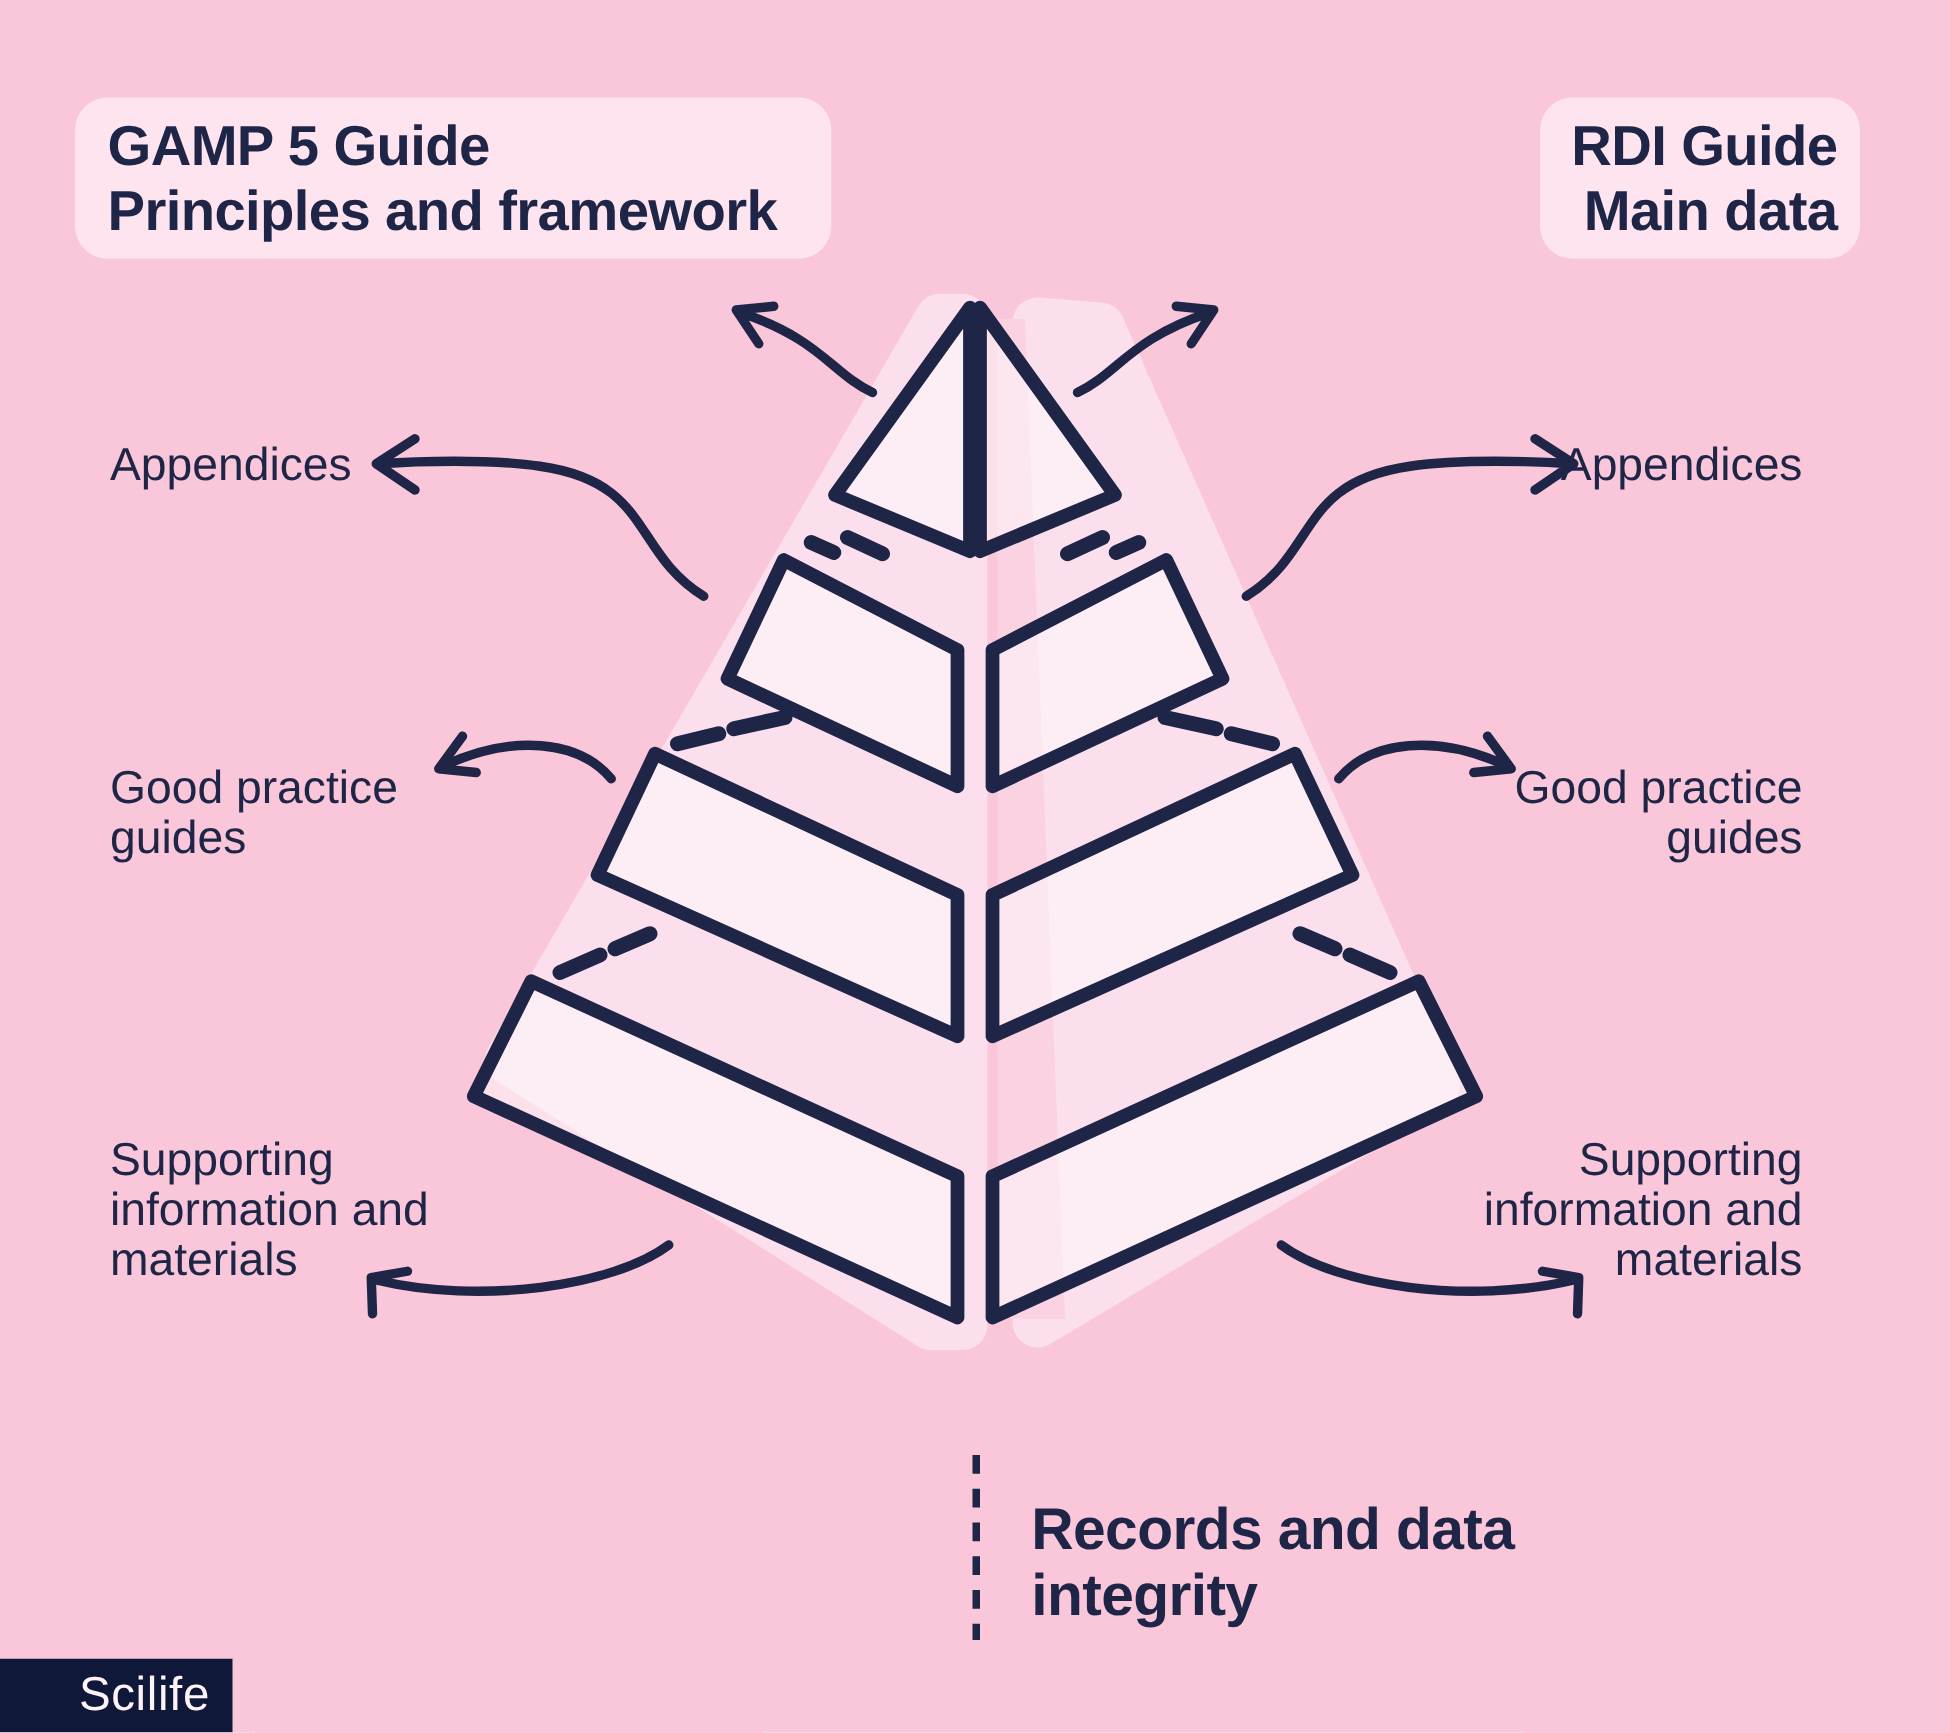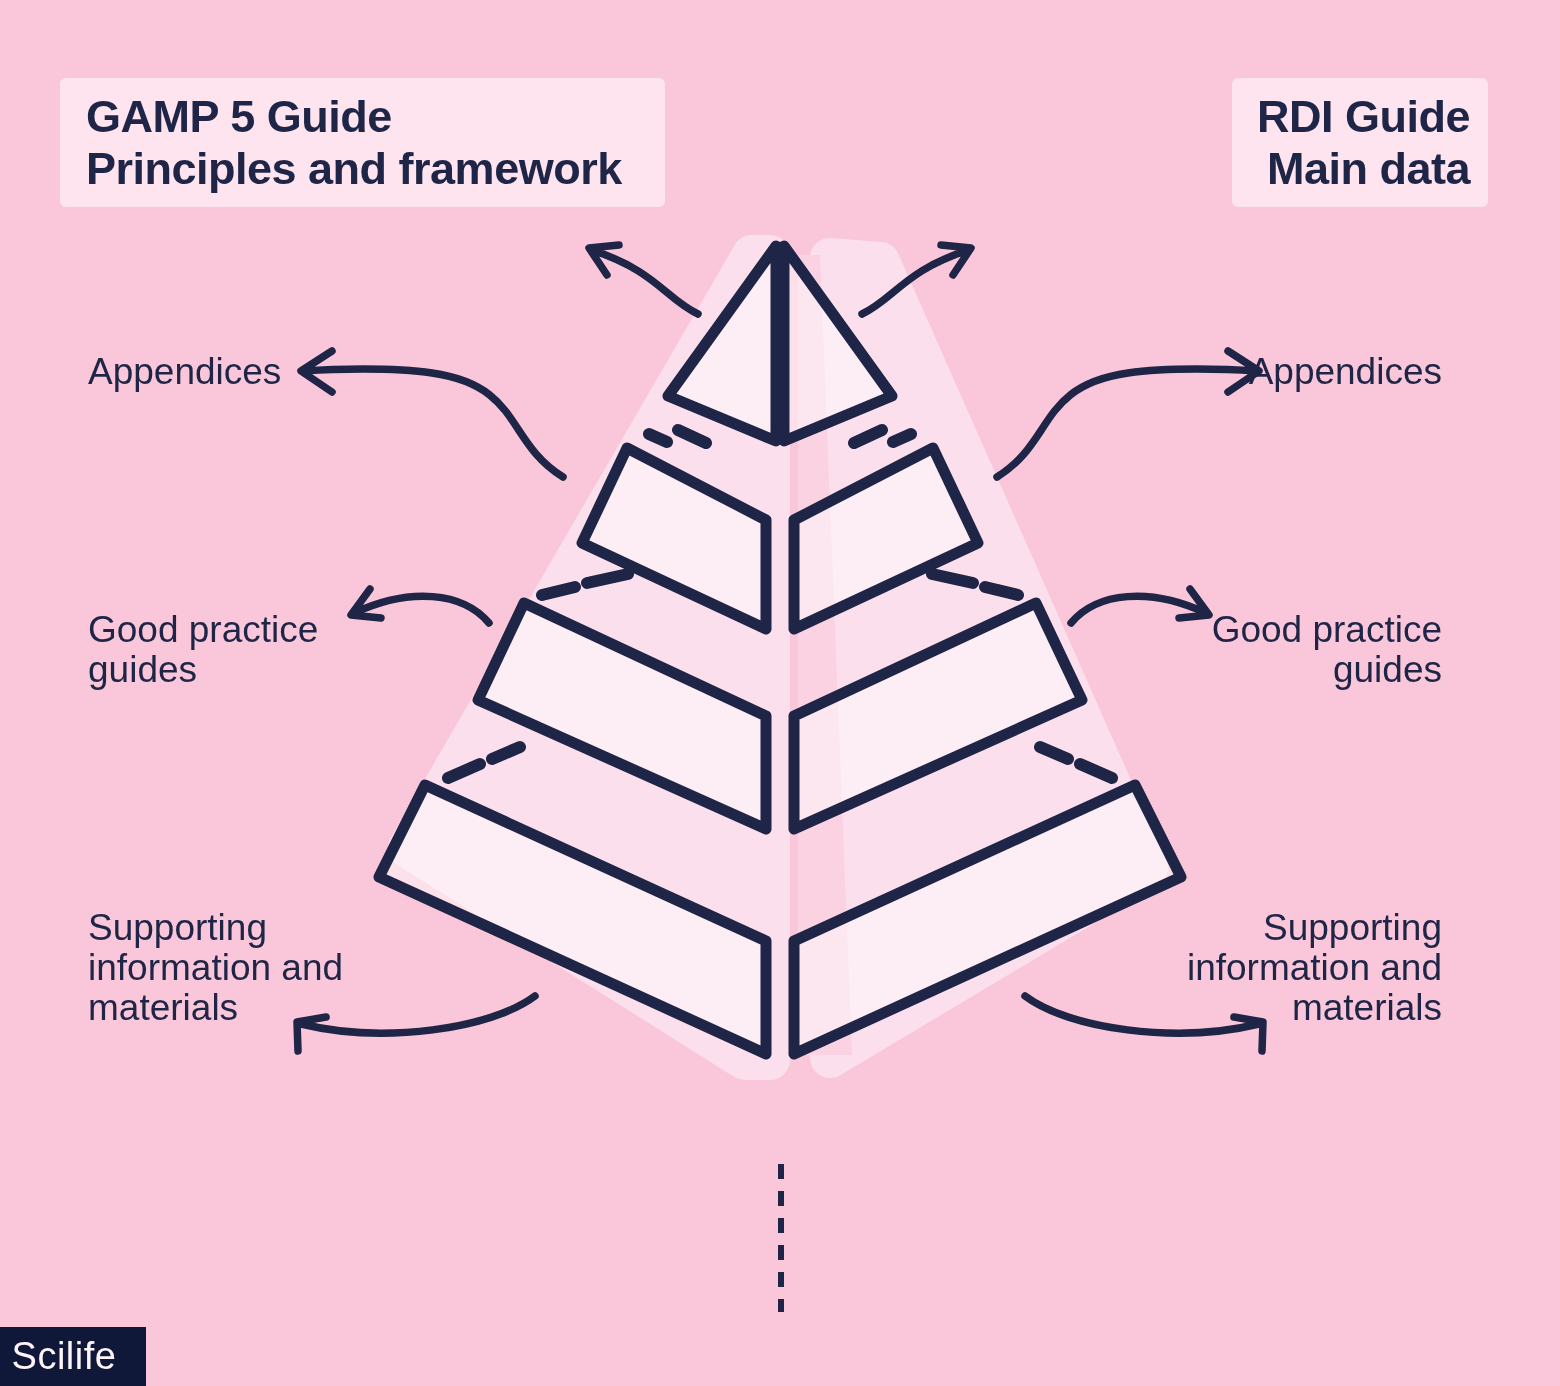--- a/index.html
+++ b/index.html
@@ -4,43 +4,43 @@
 <style>
   html,body{margin:0;padding:0;background:#e8e8e8;}
   .canvas{
     position:relative;width:1560px;height:1386px;overflow:hidden;
     background:#f9c7d9;
     font-family:"Liberation Sans",sans-serif;
     color:#1e2547;
   }
   .svg-layer{position:absolute;left:0;top:0;width:1560px;height:1386px;}
   .panel{
-    position:absolute;background:#fde4ef;border-radius:6px;
+    position:absolute;background:#fde4ef;border-radius:26px;
     display:flex;flex-direction:column;justify-content:center;
     font-weight:bold;font-size:45px;line-height:52px;letter-spacing:-0.5px;
     white-space:pre-line;
   }
   .panel-left{left:60px;top:78px;width:605px;height:129px;padding-left:26px;box-sizing:border-box;}
   .panel-right{left:1232px;top:78px;width:256px;height:129px;padding-right:18px;box-sizing:border-box;text-align:right;}
   .side-label{
     position:absolute;font-size:37px;line-height:40px;font-weight:400;
     white-space:pre-line;
   }
   .lab-left{left:88px;text-align:left;}
   .lab-right{right:118px;text-align:right;}
   .footer-heading{
     position:absolute;font-weight:bold;font-size:47px;line-height:53px;
     letter-spacing:-0.5px;white-space:pre-line;
   }
   .footer-left{left:230px;top:1196px;width:507px;text-align:right;}
   .footer-right{left:825px;top:1196px;width:440px;text-align:left;}
   .logo-box{
-    position:absolute;left:0;top:1327px;width:146px;height:59px;
+    position:absolute;left:0;top:1327px;width:186px;height:59px;
     background:#0f1838;color:#fdf3f8;
-    display:flex;align-items:center;justify-content:center;
+    display:flex;align-items:center;justify-content:flex-end;
     padding-right:18px;box-sizing:border-box;
     font-size:38px;font-weight:400;letter-spacing:0.5px;
   }
 </style>
 </head>
 <body>
 
 <div class="canvas">
 
   <svg class="svg-layer" viewBox="0 0 1560 1386">
@@ -87,18 +87,20 @@
 information and
 materials</div>
 
   <div class="side-label lab-right" style="top:352px;">Appendices</div>
   <div class="side-label lab-right" style="top:610px;">Good practice
 guides</div>
   <div class="side-label lab-right" style="top:908px;">Supporting
 information and
 materials</div>
 
+  <div class="footer-heading footer-right">Records and data
+integrity</div>
 
   <div class="logo-box">
     <span>Scilife</span>
   </div>
 
 </div>
 
 </body></html>

